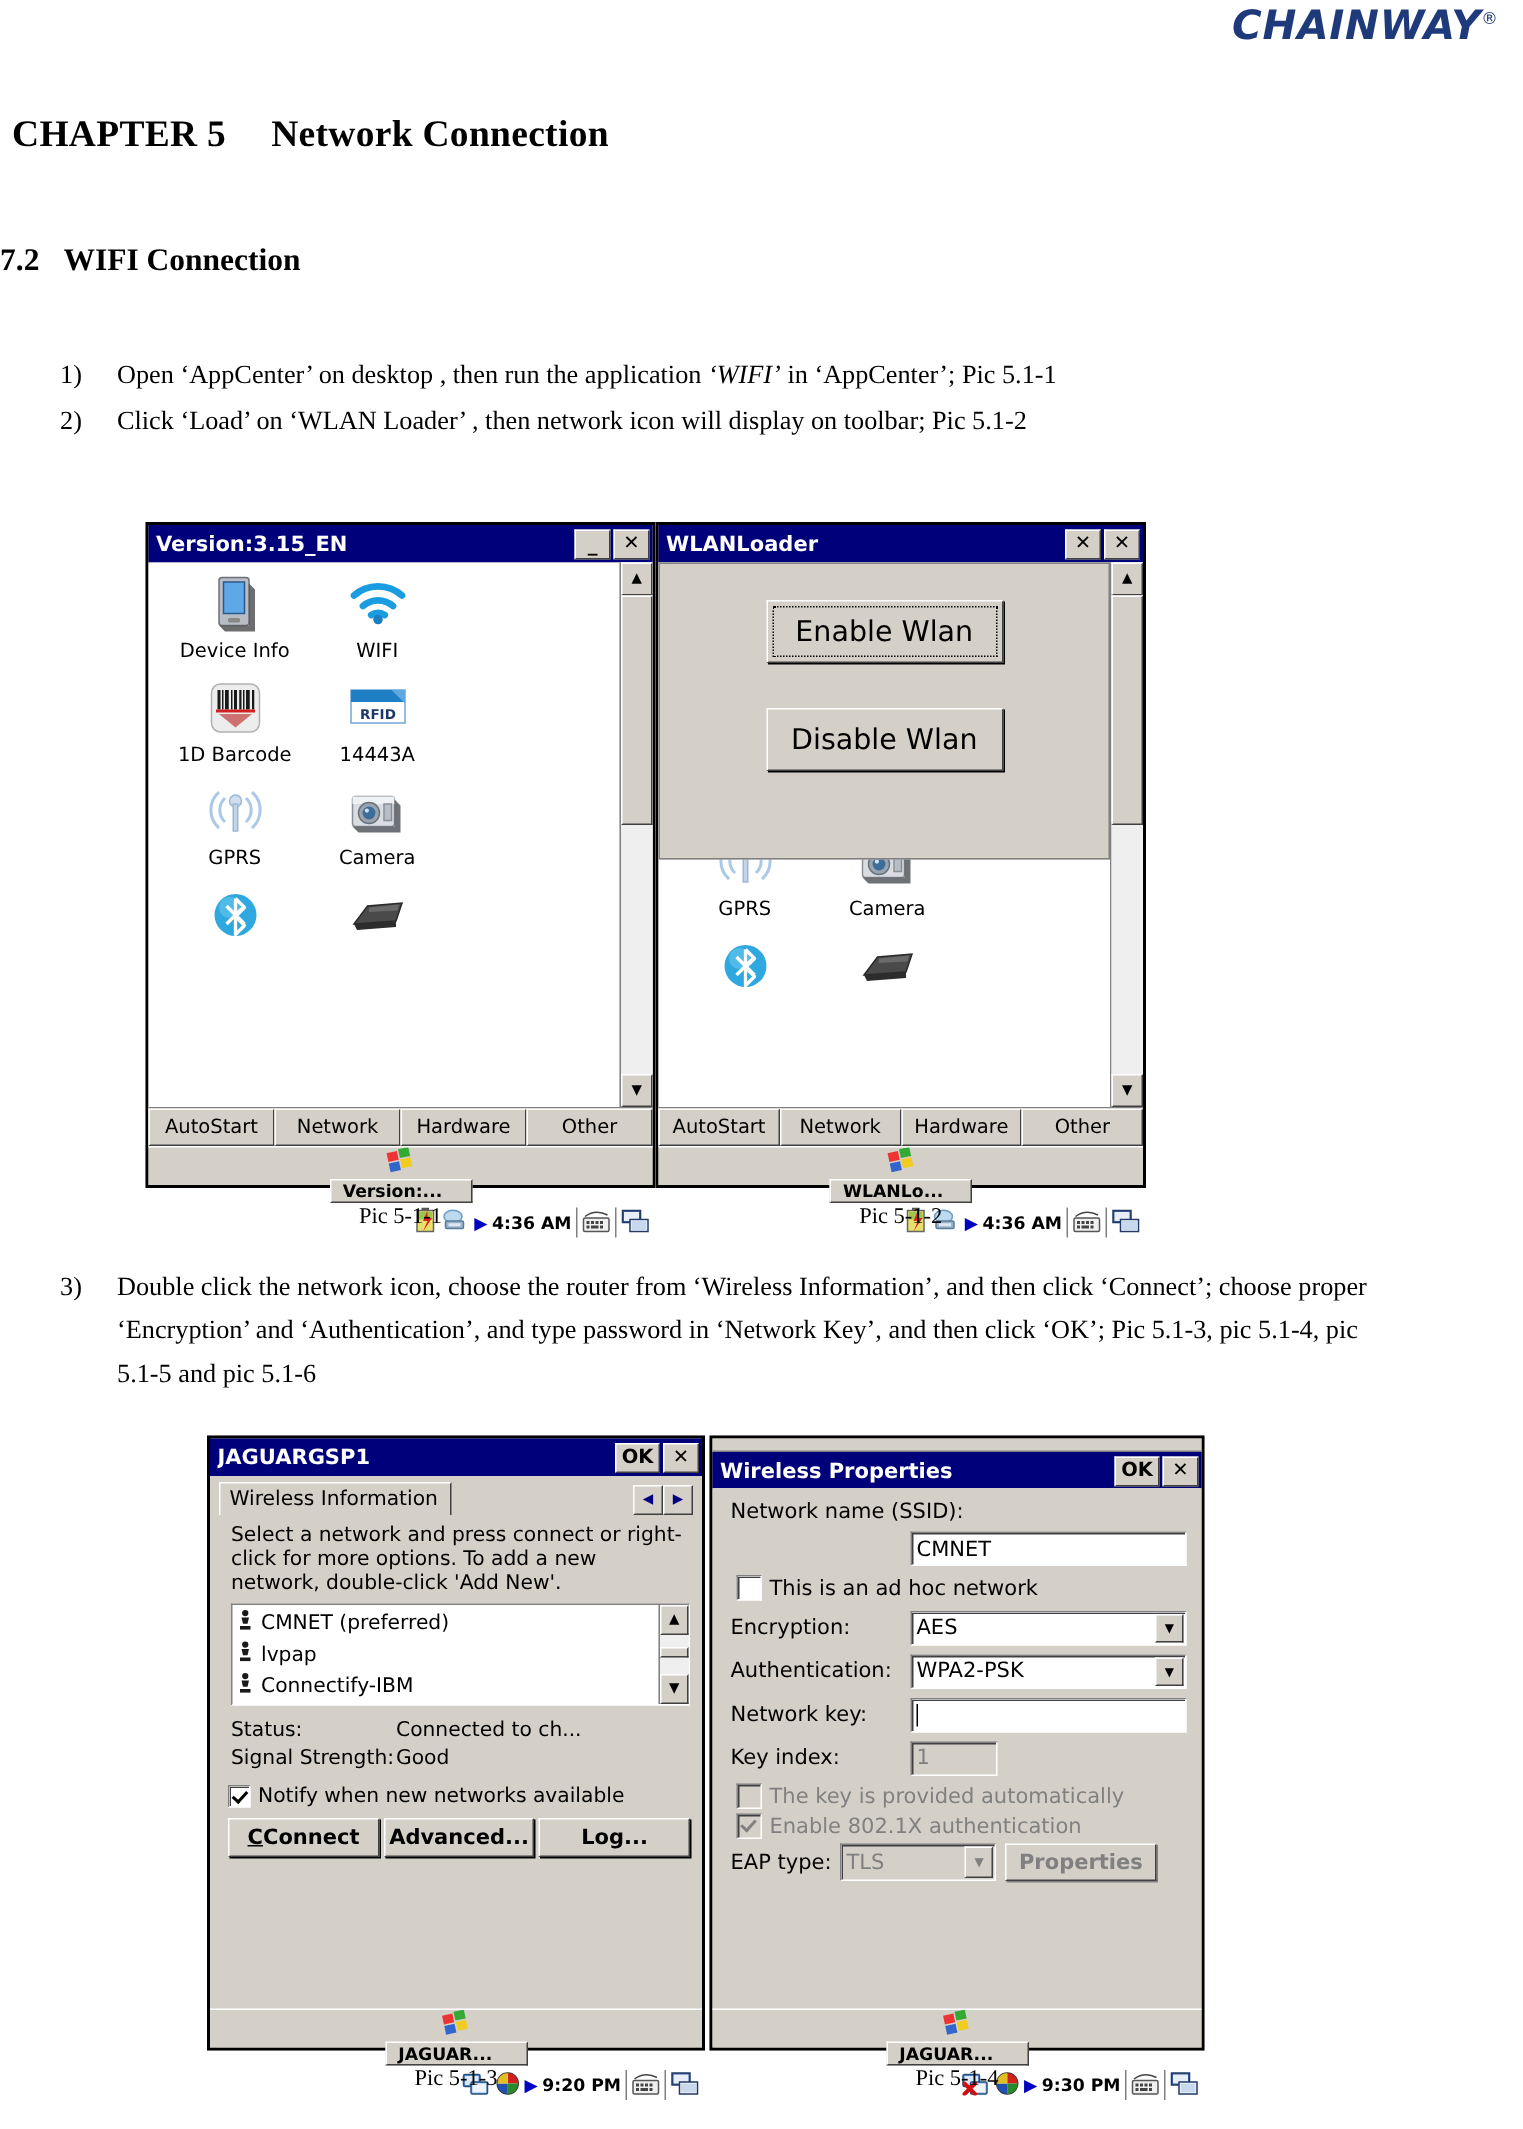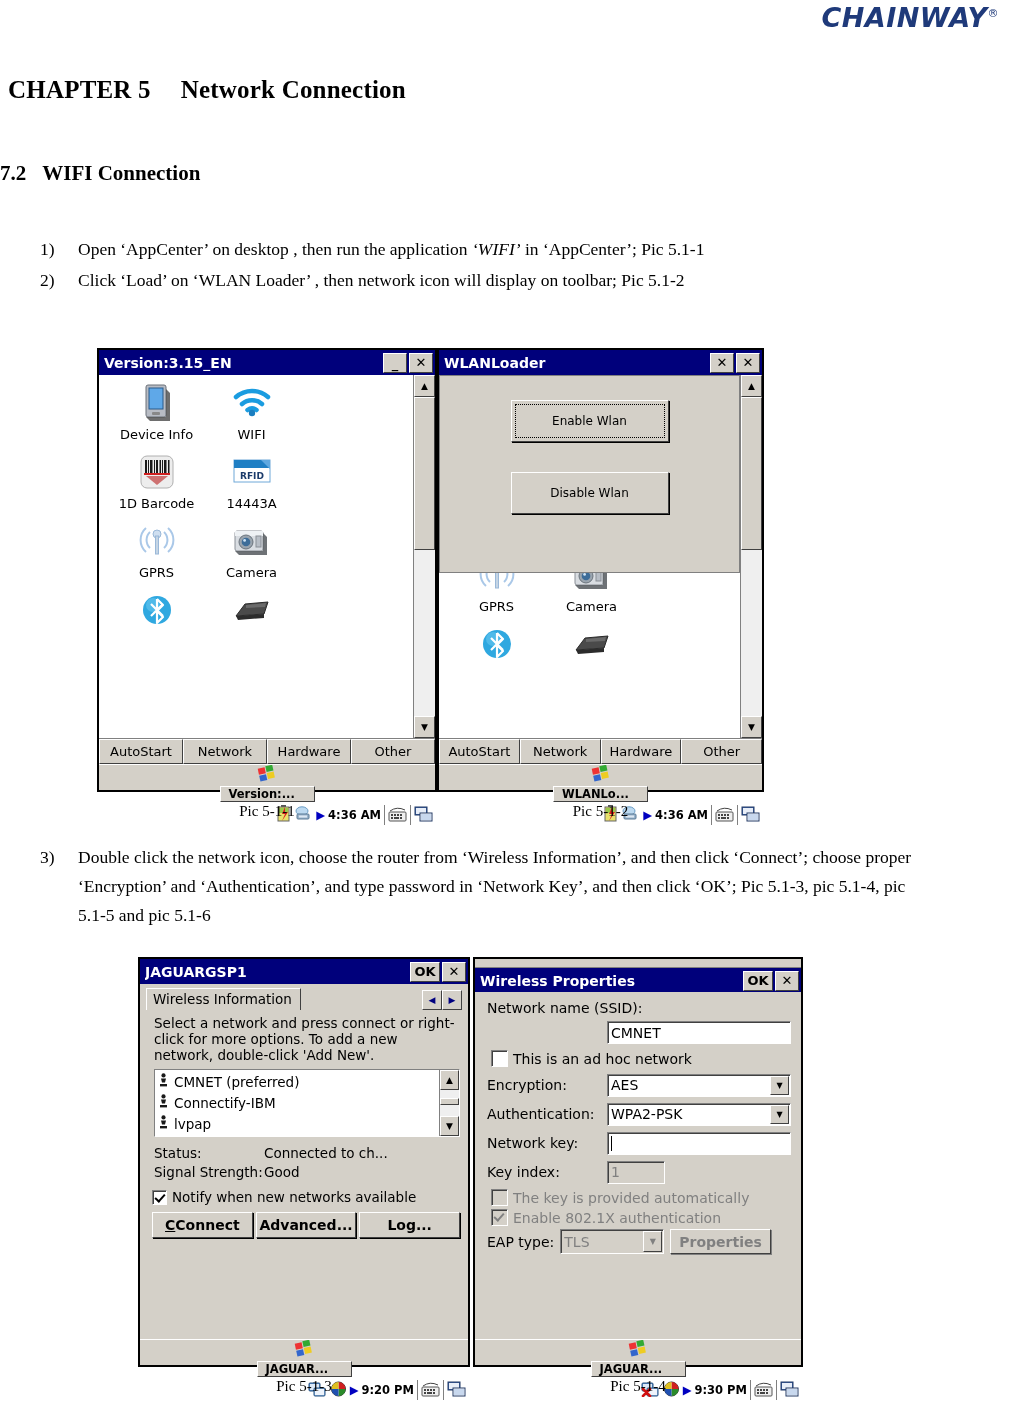--- a/index.html
+++ b/index.html
@@ -279,21 +279,21 @@
     left: 50%;
     transform: translateX(-50%);
     width: 158px;
     height: 42px;
     background: #d4d0c8;
     border: 1px solid #fff;
     border-right-color: #404040;
     border-bottom-color: #404040;
     box-shadow: 1px 1px 0 #000;
     display: flex; align-items: center; justify-content: center;
-    font-size: 12px;
+    font-size: 19px;
     box-sizing: border-box;
   }
   .wlan-btn .focus-ring {
     position: absolute;
     inset: 3px;
     border: 1px dotted #000;
   }
 
   
   .dlg-body {
@@ -927,31 +927,31 @@
             <span>CMNET (preferred)</span>
           </div>
           <div class="netlist-row">
             <span>
               <svg width="9" height="14" viewBox="0 0 9 14">
                 <circle cx="4.5" cy="2.4" r="2.1" fill="#1a1a1a"></circle>
                 <path d="M2 5.4 L7 5.4 L6 9.5 L3 9.5 Z" fill="#1a1a1a"></path>
                 <rect x="1" y="11" width="7" height="2.4" fill="#1a1a1a"></rect>
               </svg>
             </span>
-            <span>Connectify-IBM</span>
+            <span>lvpap</span>
           </div>
           <div class="netlist-row">
             <span>
               <svg width="9" height="14" viewBox="0 0 9 14">
                 <circle cx="4.5" cy="2.4" r="2.1" fill="#1a1a1a"></circle>
                 <path d="M2 5.4 L7 5.4 L6 9.5 L3 9.5 Z" fill="#1a1a1a"></path>
                 <rect x="1" y="11" width="7" height="2.4" fill="#1a1a1a"></rect>
               </svg>
             </span>
-            <span>lvpap</span>
+            <span>Connectify-IBM</span>
           </div>
         </div>
         <div class="vscroll" style="width:20px;">
           <div class="sb-arrow" style="height:20px;">▲</div>
           <div class="sb-track">
             <div class="sb-thumb" style="top:30%; height:28%;"></div>
           </div>
           <div class="sb-arrow" style="height:20px;">▼</div>
         </div>
       </div>

